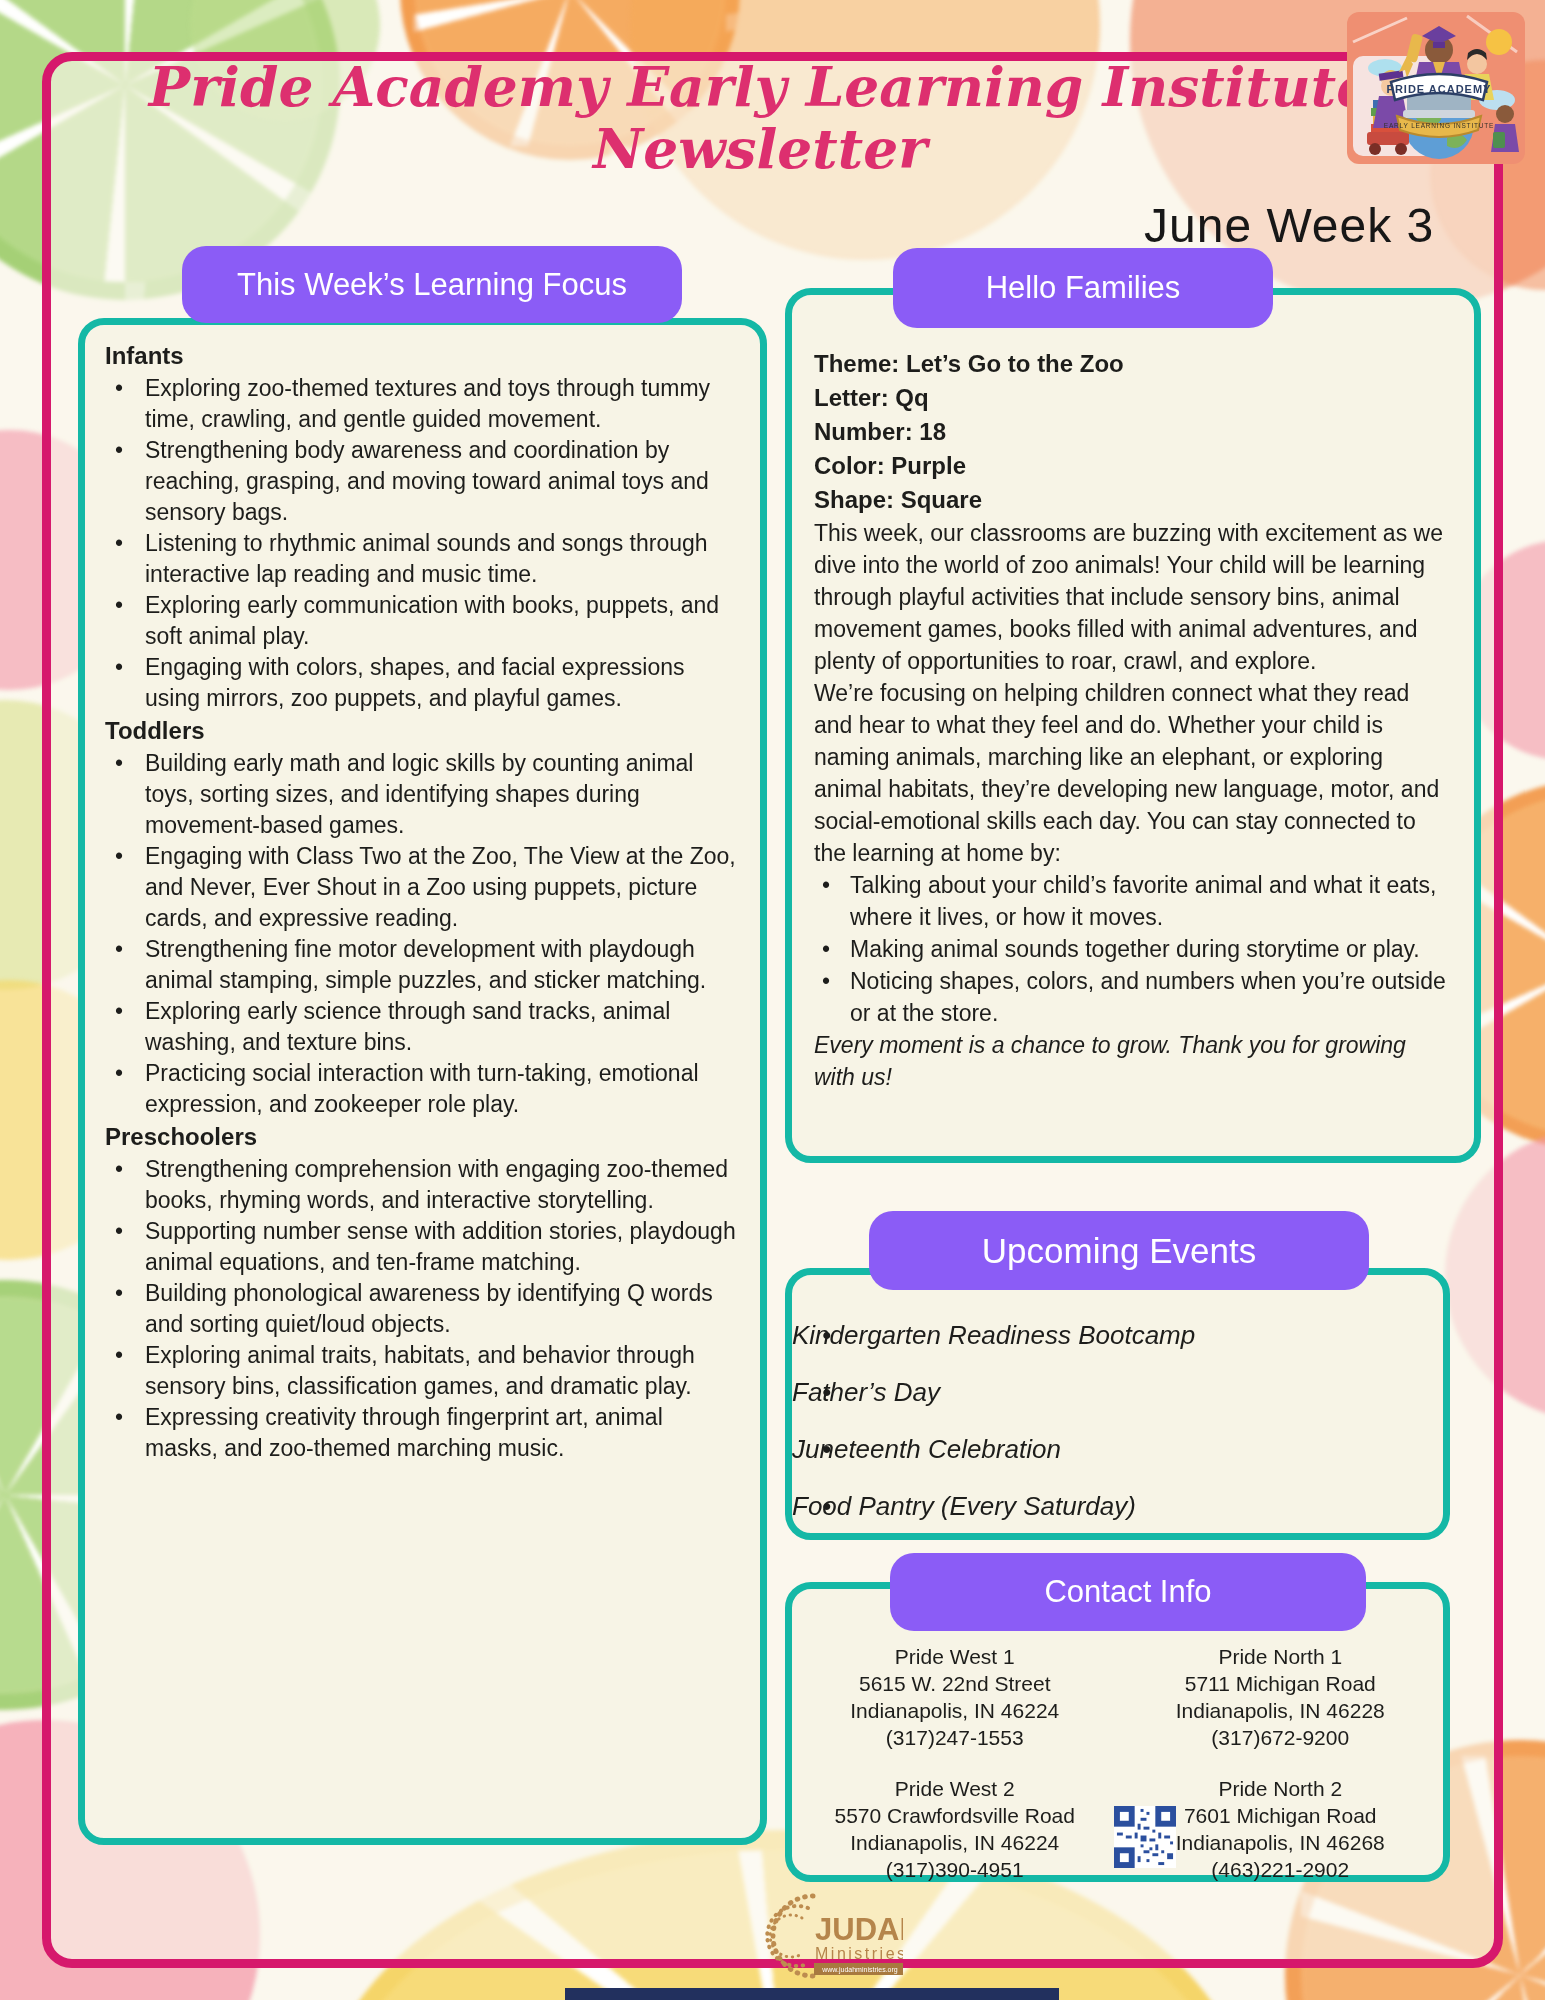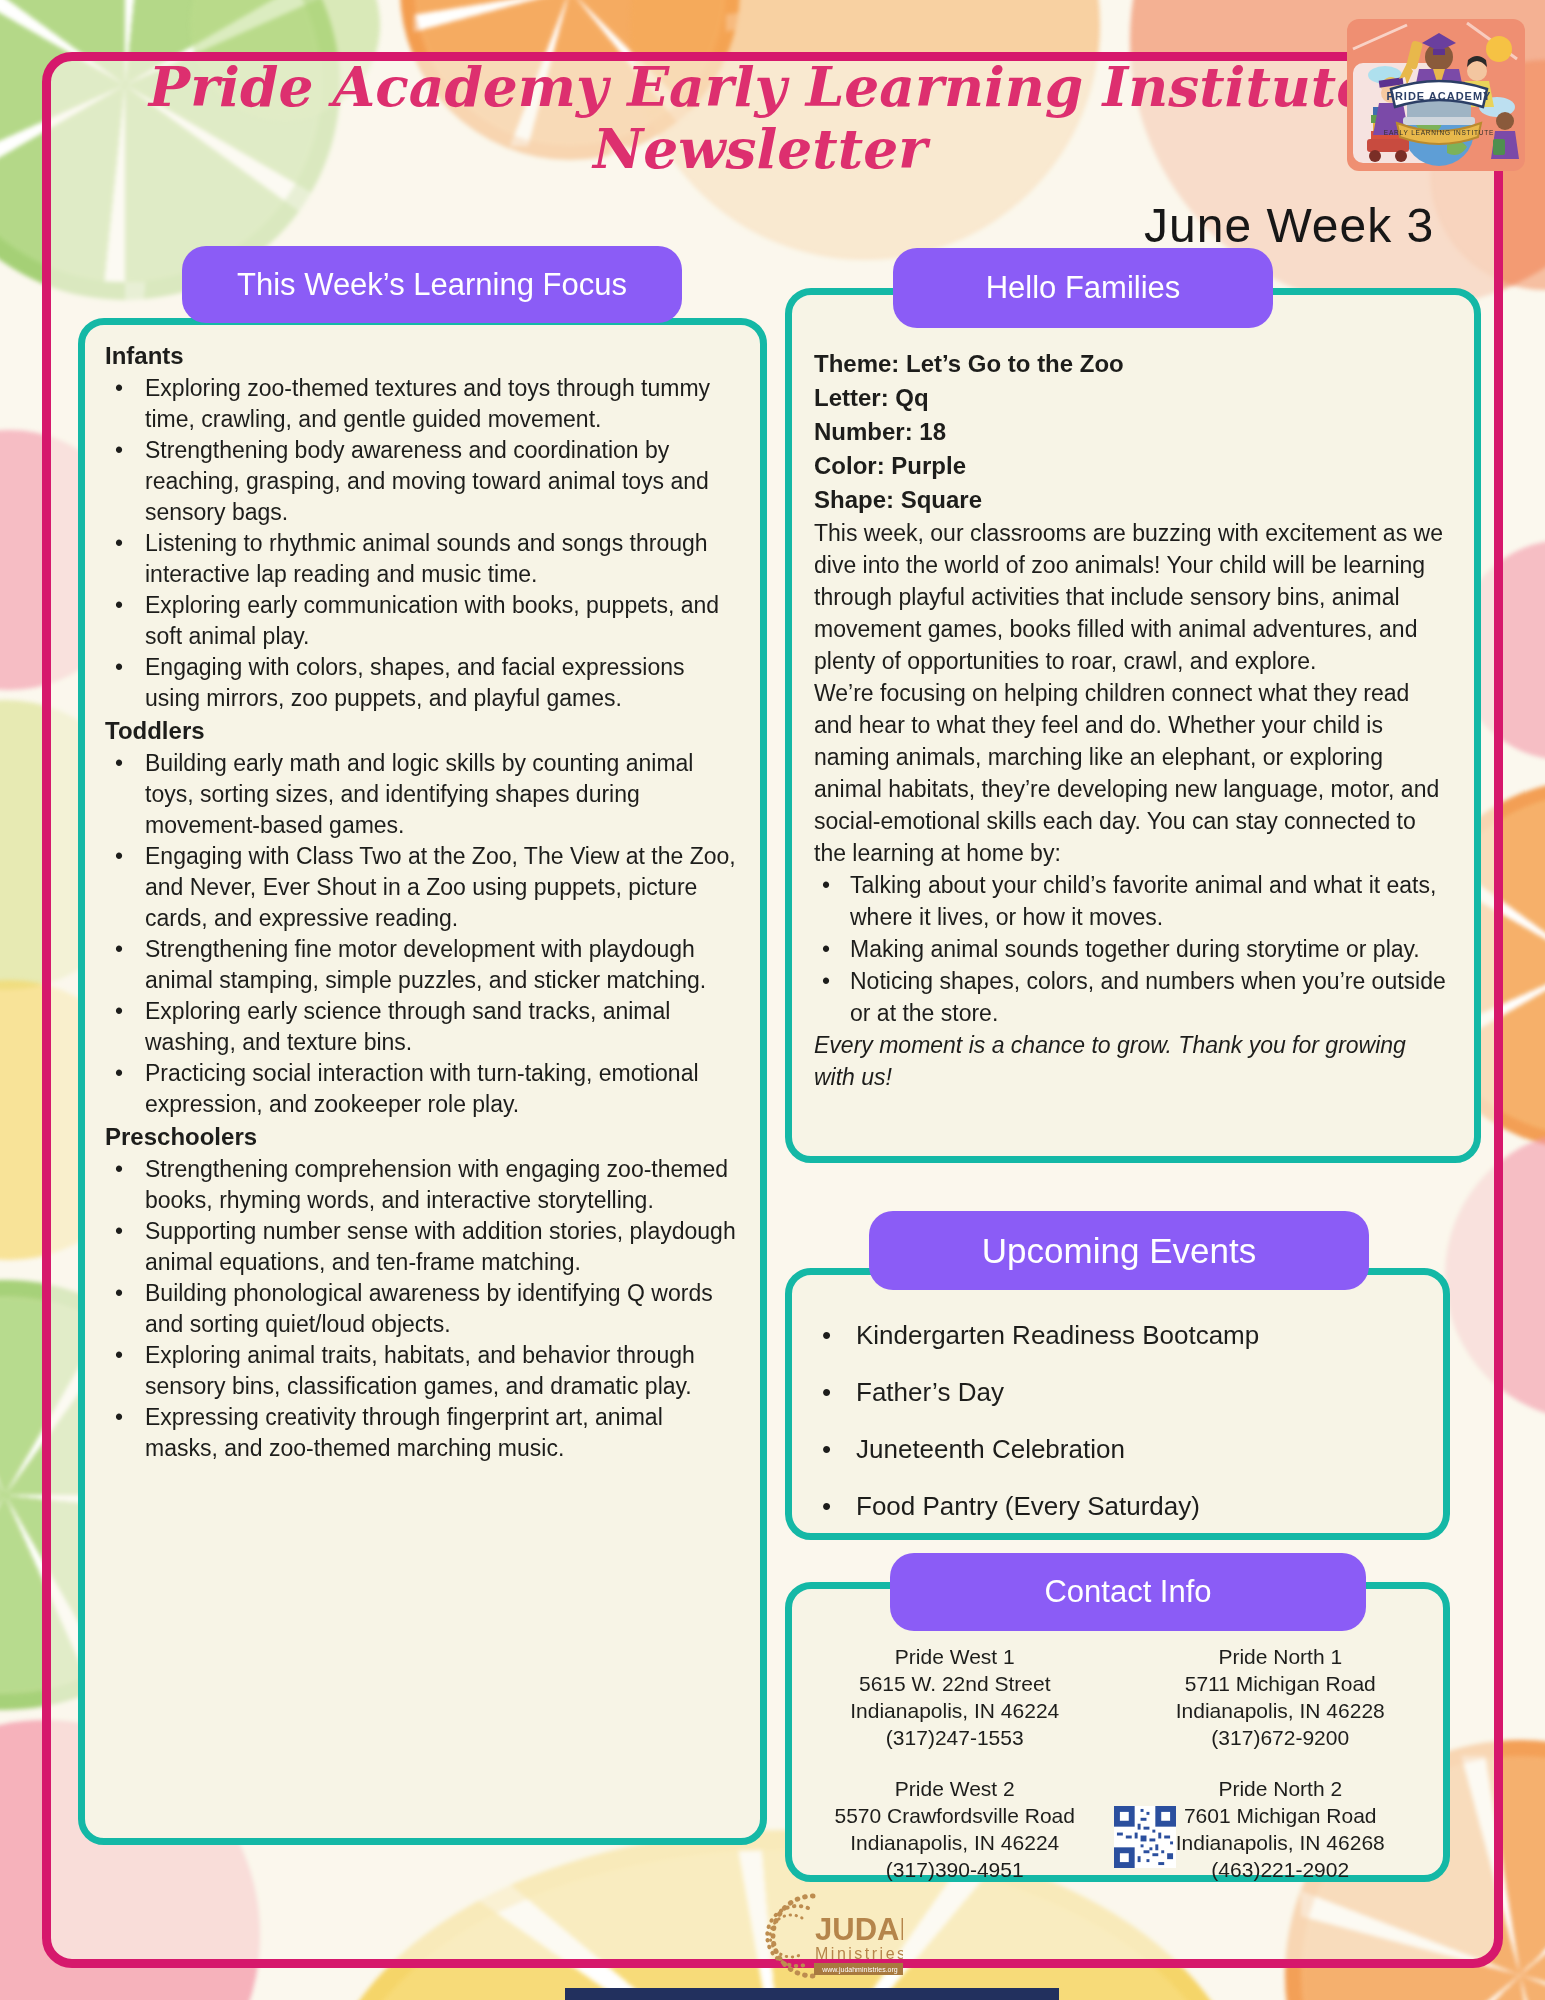--- a/index.html
+++ b/index.html
@@ -9,41 +9,41 @@
   .wc{position:absolute;z-index:0;filter:blur(2px);border-radius:50%;}
   .overlay{position:absolute;left:47px;top:57px;width:1451px;height:1906px;
            background:rgba(250,247,235,0.62);border-radius:26px;z-index:1;}
   .frame{position:absolute;left:42px;top:52px;width:1461px;height:1916px;
          border:9px solid #d6186c;border-radius:30px;z-index:2;}
   .title{position:absolute;left:60px;top:56px;width:1400px;text-align:center;z-index:4;
          font-family:"DejaVu Serif",serif;font-style:italic;font-weight:bold;
          color:#dd2f6f;font-size:55px;line-height:62px;}
   .issue{position:absolute;left:1144px;top:198px;font-size:48px;color:#171717;
          letter-spacing:1px;z-index:4;}
-  .logo{position:absolute;left:1328px;top:19px;width:178px;height:152px;z-index:5;padding-left:19px;}
+  .logo{position:absolute;left:1328px;top:12px;width:178px;height:152px;z-index:5;padding-left:19px;}
   .pill{position:absolute;background:#8b5cf6;color:#fff;display:flex;align-items:center;
         justify-content:center;border-radius:24px;z-index:4;font-size:31px;}
   .panel{position:absolute;background:#f7f4e6;border:7px solid #14b8a6;border-radius:26px;z-index:3;}
   .focus-panel{left:78px;top:318px;width:689px;height:1527px;}
   .focus-pill{left:182px;top:246px;width:500px;height:77px;}
   .focus-body{padding:14px 20px 0 20px;font-size:23px;line-height:31px;}
   .grp-title{font-weight:700;font-size:24px;line-height:34px;}
   .b{position:relative;padding-left:40px;}
   .b::before{content:"\2022";position:absolute;left:10px;}
   .hello-panel{left:785px;top:288px;width:696px;height:875px;}
   .hello-pill{left:893px;top:248px;width:380px;height:80px;}
   .hello-body{padding:52px 22px 0 22px;font-size:23px;line-height:32px;}
   .fact{font-weight:700;font-size:24px;line-height:34px;}
   .hb{position:relative;padding-left:36px;}
   .hb::before{content:"\2022";position:absolute;left:8px;}
   .closing{font-style:italic;}
   .events-panel{left:785px;top:1268px;width:665px;height:272px;}
   .events-pill{left:869px;top:1211px;width:500px;height:79px;font-size:35px;}
   .events-body{padding:46px 10px 0 0;}
-  .event{position:relative;padding-left:64px;font-size:26px;line-height:28px;margin-bottom:29px;}
+  .event{position:relative;font-size:26px;line-height:28px;margin-bottom:29px;font-style:italic;}
   .event::before{content:"\2022";position:absolute;left:30px;}
   .contact-panel{left:785px;top:1582px;width:665px;height:300px;}
   .contact-pill{left:890px;top:1553px;width:476px;height:78px;}
   .contact-grid{display:grid;grid-template-columns:1fr 1fr;row-gap:24px;text-align:center;
                 font-size:21px;line-height:27px;padding-top:54px;}
   .qr{position:absolute;left:1114px;top:1806px;width:62px;height:62px;z-index:6;}
   .judah{position:absolute;left:718px;top:1886px;width:185px;height:108px;z-index:6;}
   .navybar{position:absolute;left:565px;top:1988px;width:494px;height:12px;background:#22305e;z-index:7;}
 </style>
 </head>

